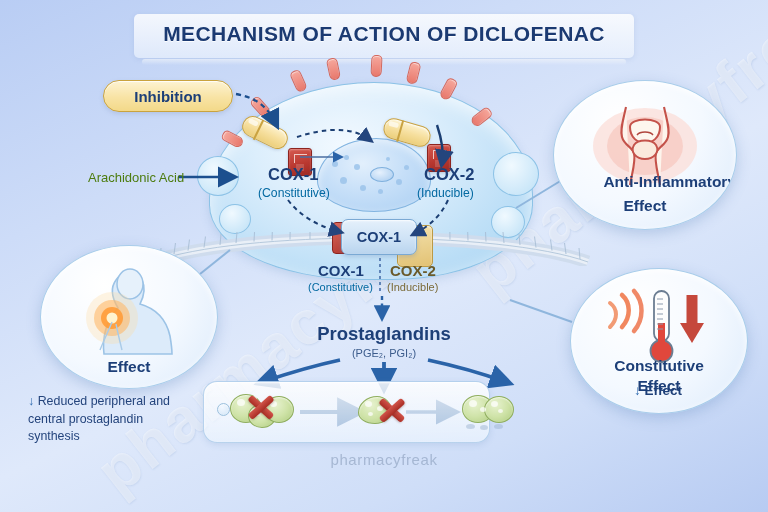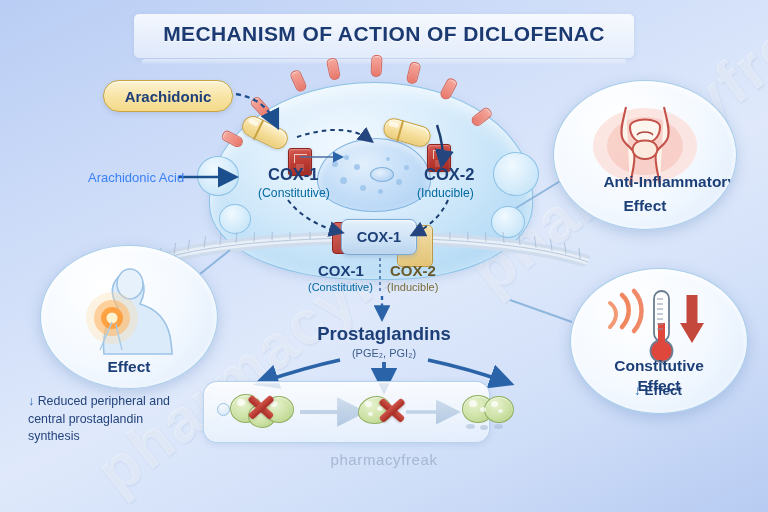--- a/index.html
+++ b/index.html
@@ -55,21 +55,21 @@
   .pill{
     position:absolute;left:103px;top:80px;width:128px;height:30px;
     border-radius:16px;
     background:linear-gradient(180deg,#fdf3d2 0%,#f8e3a4 55%,#f3d989 100%);
     border:1.6px solid #c9a33f;
     box-shadow:0 2px 4px rgba(120,140,180,.25),inset 0 1px 1px rgba(255,255,255,.9);
     display:flex;align-items:center;justify-content:center;
     font-size:15px;font-weight:700;color:#1d3f78;
   }
   .pref{left:72px;top:118px;font-size:12.6px;color:#27477d;}
-  .arach{left:88px;top:170px;font-size:13px;color:#3b82f6;}
+  .arach{left:88px;top:170px;font-size:13px;color:#4d7c0f;}
 
   
   .cell-wrap{position:absolute;left:195px;top:60px;width:350px;height:220px;}
   .cell-body{
     position:absolute;left:14px;top:22px;width:322px;height:196px;
     background:radial-gradient(ellipse at 42% 32%,#f2f9ff 0%,#dceefc 34%,#bfe0f7 66%,#a4d2f2 100%);
     border-radius:54% 52% 46% 50%/62% 60% 40% 40%;
     border:1.6px solid #8cc2e6;
     box-shadow:inset 0 6px 18px rgba(255,255,255,.75), 0 3px 10px rgba(100,140,190,.22);
   }
@@ -359,21 +359,21 @@
     <path d="M428,360 C456,366 478,372 506,382" fill="none" stroke="#2a63a8" stroke-width="3.6" marker-end="url(#ahb)"></path>
 
     <path d="M516,208 L562,180" fill="none" stroke="#8fb6dd" stroke-width="2"></path>
     <path d="M230,250 L190,282" fill="none" stroke="#8fb6dd" stroke-width="2"></path>
     <path d="M510,300 L572,322" fill="none" stroke="#8fb6dd" stroke-width="2"></path>
 
     <path d="M300,412 L356,412" fill="none" stroke="#2a63a8" stroke-width="4.2" marker-end="url(#ahb)"></path>
     <path d="M406,412 L452,412" fill="none" stroke="#2a63a8" stroke-width="3.6" marker-end="url(#ahb)"></path>
   </svg>
 
-  <div class="pill">Arachidonic</div>
+  <div class="pill">Inhibition</div>
   <div class="lbl arach">Arachidonic Acid</div>
 
   <div class="circ" style="left:553px;top:80px;width:182px;height:148px;">
     <svg class="joint" width="110" height="82" viewBox="0 0 110 82">
       <ellipse cx="55" cy="41" rx="52" ry="38" fill="#fbded8" opacity=".75"></ellipse>
       <ellipse cx="55" cy="41" rx="38" ry="29" fill="#f7c8bf" opacity=".7"></ellipse>
       <path d="M36,2 C33,16 30,24 32,32 C34,40 42,42 44,48 C46,56 42,68 40,80" fill="#fdf4ec" stroke="#c4524a" stroke-width="2.1"></path>
       <path d="M74,2 C77,16 80,24 78,32 C76,40 68,42 66,48 C64,56 68,68 70,80" fill="#fdf4ec" stroke="#c4524a" stroke-width="2.1"></path>
       <path d="M40,22 C40,12 70,12 70,22 C70,33 62,38 55,38 C48,38 40,33 40,22 z" fill="#fdf6ee" stroke="#c4524a" stroke-width="2"></path>
       <path d="M44,40 C48,34 62,34 66,40 C70,47 64,54 55,54 C46,54 40,47 44,40 z" fill="#fbeadd" stroke="#c4524a" stroke-width="1.9"></path>

